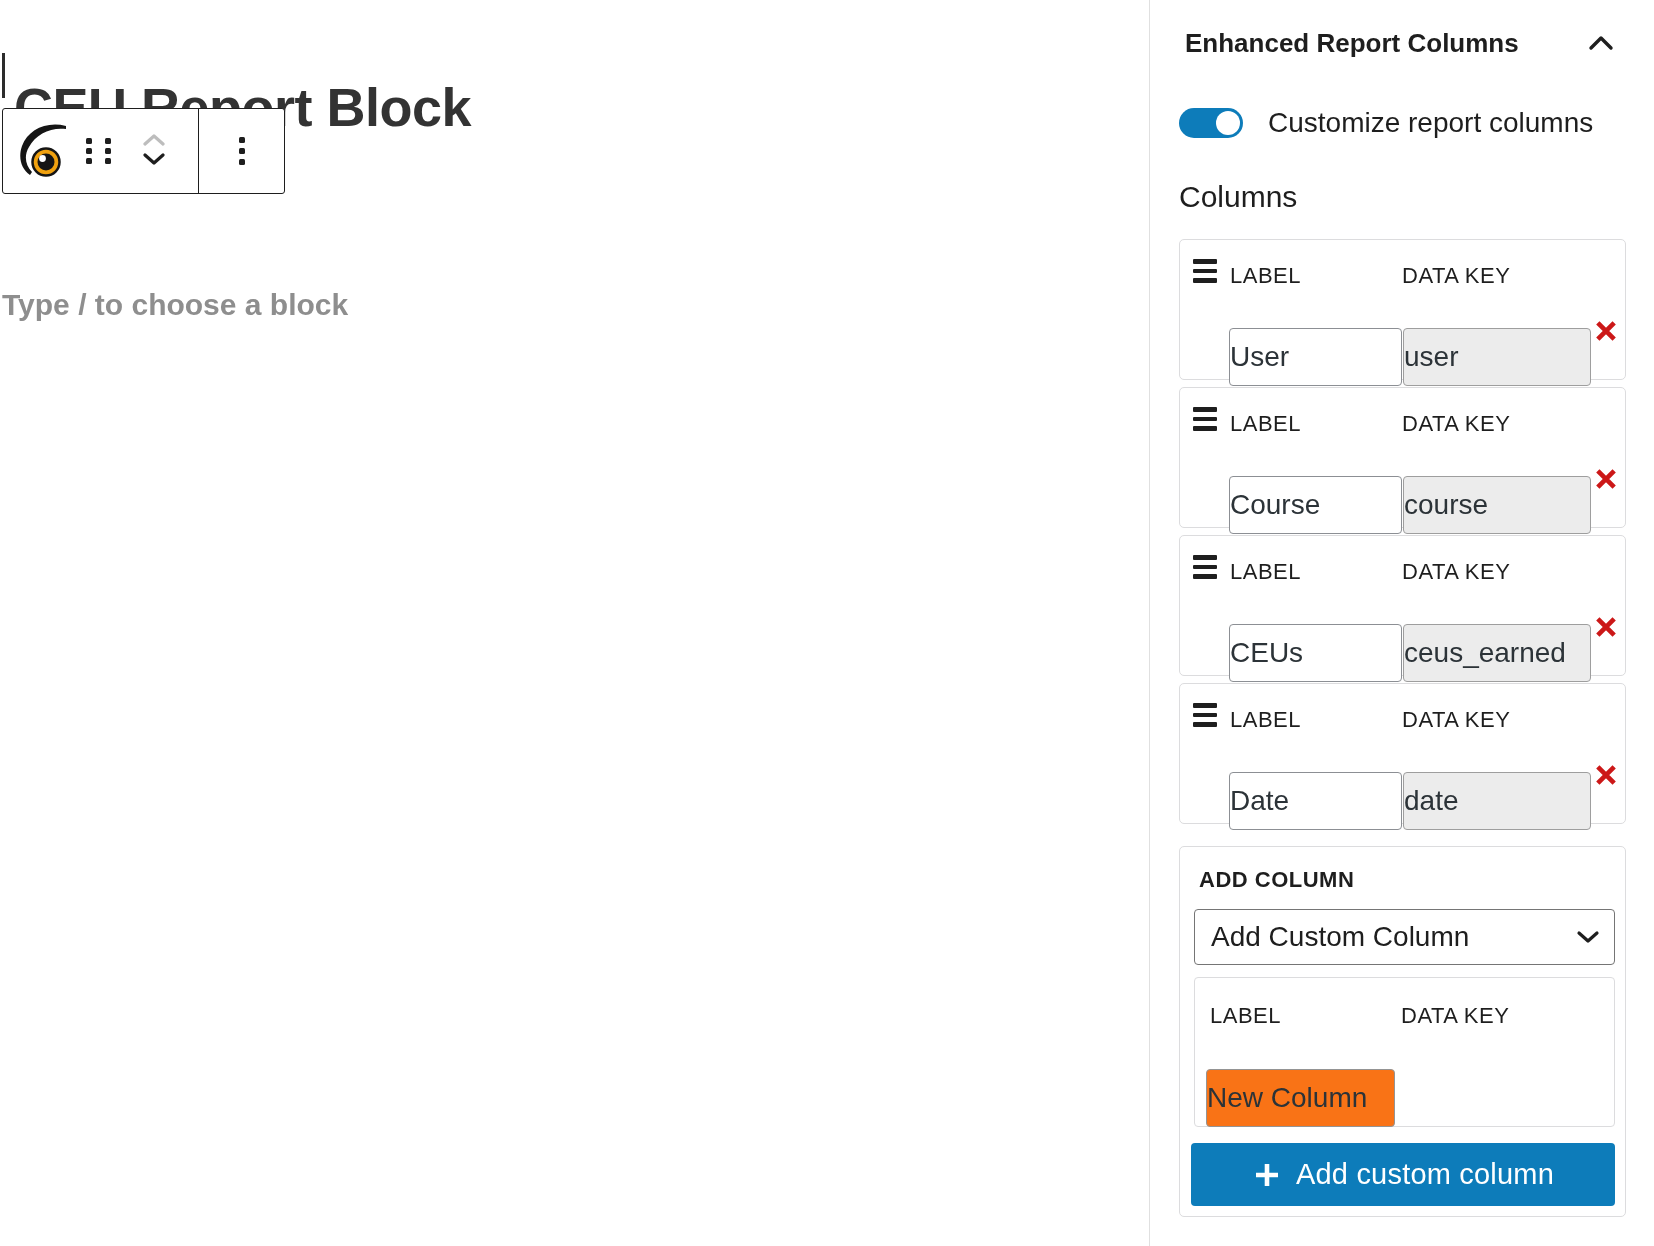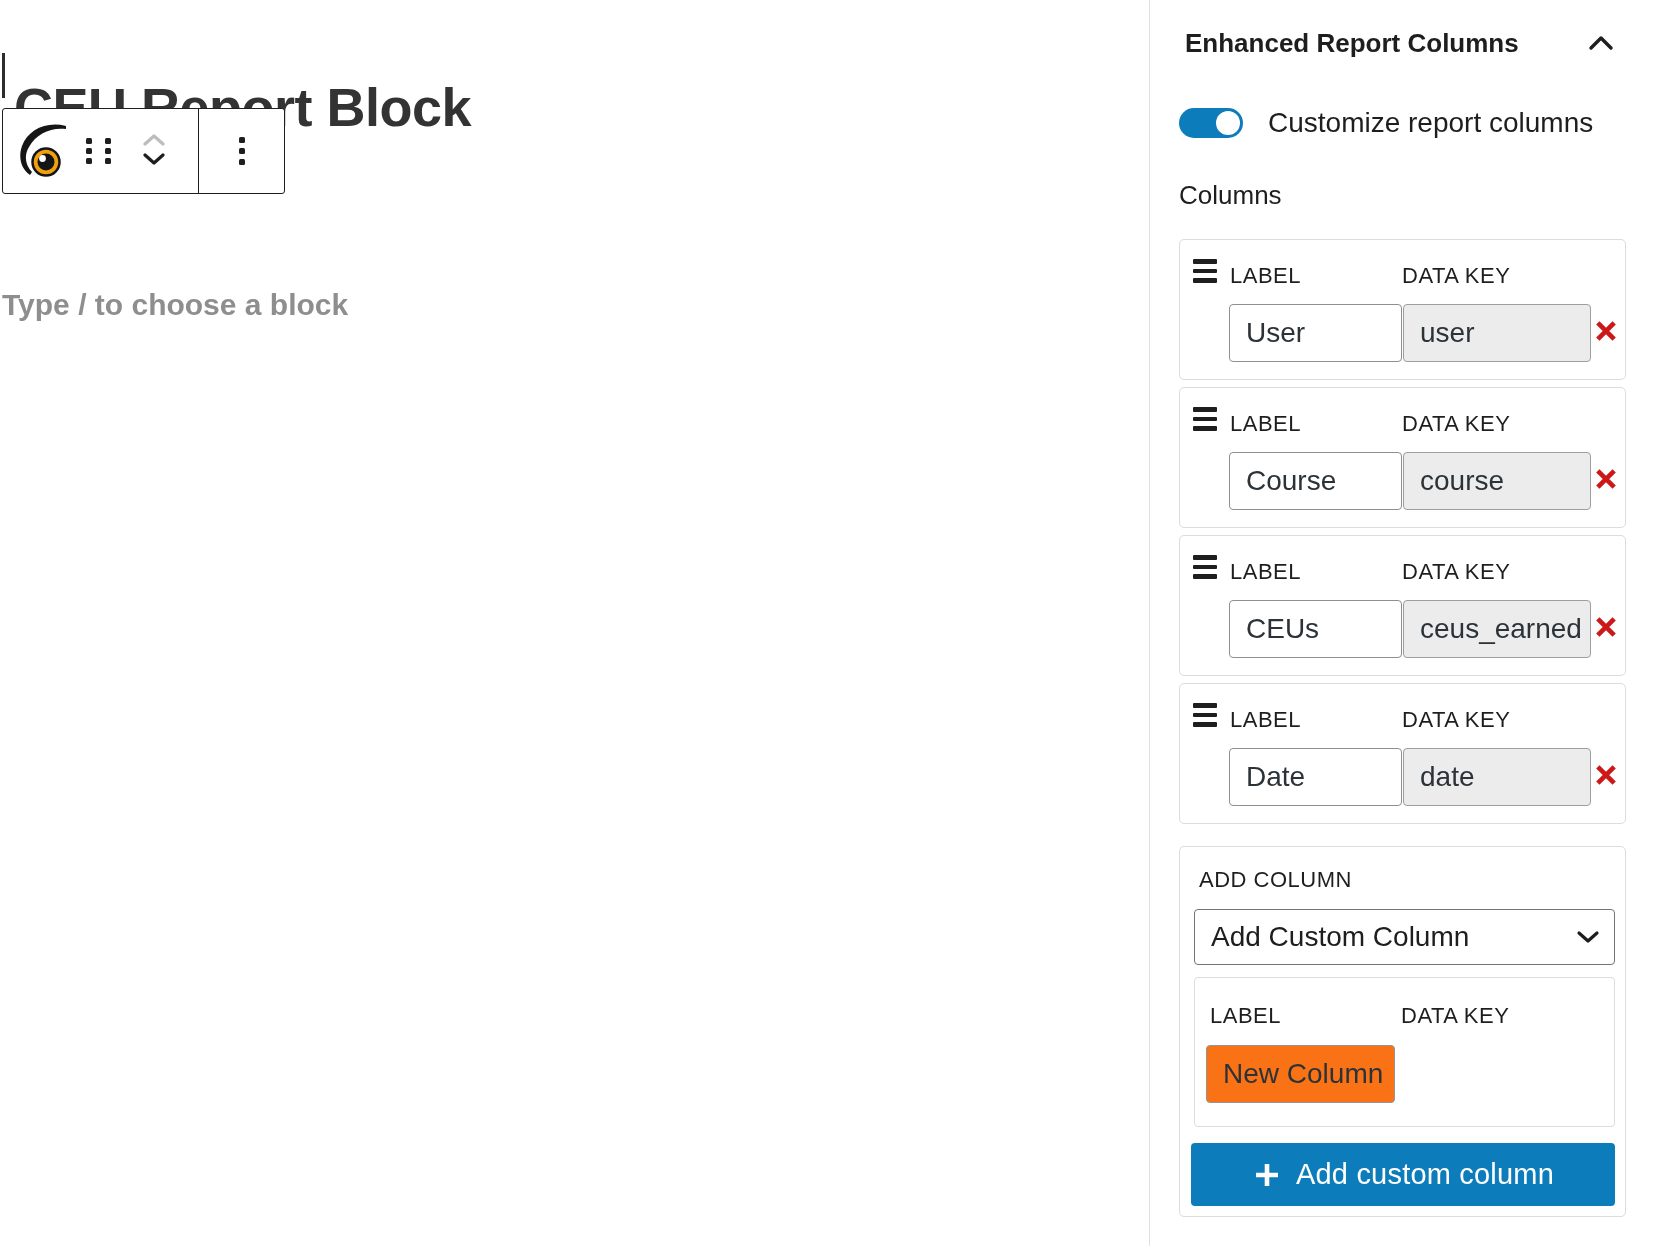--- a/index.html
+++ b/index.html
@@ -29,38 +29,38 @@
 
   
   .sidebar{left:1149px;top:0;width:590px;height:1246px;border-left:1px solid #e0e0e0;background:#fff;box-sizing:border-box;}
   .panel-head{left:29px;top:27px;width:447px;display:flex;align-items:center;justify-content:space-between;
               padding-right:10px;box-sizing:border-box;background:none;border:none;cursor:pointer;font-family:inherit;}
   .panel-title{font-size:26px;font-weight:600;color:#1e1e1e;white-space:nowrap;}
   .toggle-row{left:29px;top:108px;display:flex;align-items:center;}
   .toggle{width:64px;height:30px;border-radius:16px;background:#0d7cba;position:relative;border:none;cursor:pointer;padding:0;}
   .toggle .knob{position:absolute;right:3px;top:3px;width:24px;height:24px;border-radius:50%;background:#fff;}
   .toggle-label{margin-left:25px;font-size:28px;color:#1e1e1e;line-height:30px;}
-  .columns-heading{left:29px;top:180px;font-size:26px;color:#1e1e1e;}
+  .columns-heading{left:29px;top:180px;font-size:30px;color:#1e1e1e;}
 
   .card{left:29px;width:447px;height:141px;border:1px solid #dcdcde;border-radius:5px;background:#fff;box-sizing:border-box;}
   .card.c1{top:239px}.card.c2{top:387px}.card.c3{top:535px}.card.c4{top:683px}
   .reorder{left:13px;top:19px;display:flex;flex-direction:column;gap:5px;background:none;border:none;padding:0;cursor:grab;}
   .reorder i{width:24px;height:4.5px;background:#1e1e1e;border-radius:1px;}
   .colhdr{font-size:22px;font-weight:500;letter-spacing:0.5px;color:#1e1e1e;white-space:nowrap;}
   .hdr-label{left:50px;top:23px;text-align:right;}
   .hdr-key{left:222px;top:23px;}
   input.fld{box-sizing:border-box;height:58px;border-radius:4px;font-size:28px;color:#2c3338;
-            padding:0 0 0 16px;font-family:inherit;outline:none;}
+            padding:0 0 0 0;font-family:inherit;outline:none;margin-top:24px;}
   .in-label{left:49px;top:64px;width:173px;border:1px solid #8c8f94;background:#fff;}
   .in-key{left:223px;top:64px;width:188px;border:1px solid #9e9e9e;background:#ececec;}
   .x-btn{left:410px;top:76px;width:32px;height:32px;background:none;border:none;padding:0;cursor:pointer;
          display:flex;align-items:center;justify-content:center;}
 
   .add-card{left:29px;top:846px;width:447px;height:371px;border:1px solid #dcdcde;border-radius:5px;box-sizing:border-box;background:#fff;}
-  .addcol-hdr{left:19px;top:20px;}
+  .addcol-hdr{left:19px;top:20px;font-weight:bold;}
   .select{left:14px;top:62px;width:421px;height:56px;border:1px solid #757575;border-radius:4px;box-sizing:border-box;
           display:flex;align-items:center;background:#fff;cursor:pointer;padding:0;font-family:inherit;}
   .select .sel-text{font-size:28px;color:#1e1e1e;margin-left:16px;}
   .select svg{position:absolute;right:13px;}
   .inner-box{left:14px;top:130px;width:421px;height:150px;border:1px solid #dcdcde;border-radius:4px;box-sizing:border-box;}
   .inner-box .hdr-label{left:15px;top:25px;}
   .inner-box .hdr-key{left:206px;top:25px;}
   .in-newlabel{left:11px;top:67px;width:189px;border:1px solid #949494;background:#f97316;}
   .in-newkey{left:202px;top:67px;width:209px;border:1px solid #949494;background:#fff;}
   .add-btn{left:11px;top:296px;width:424px;height:63px;border:none;border-radius:4px;background:#0d7cba;

